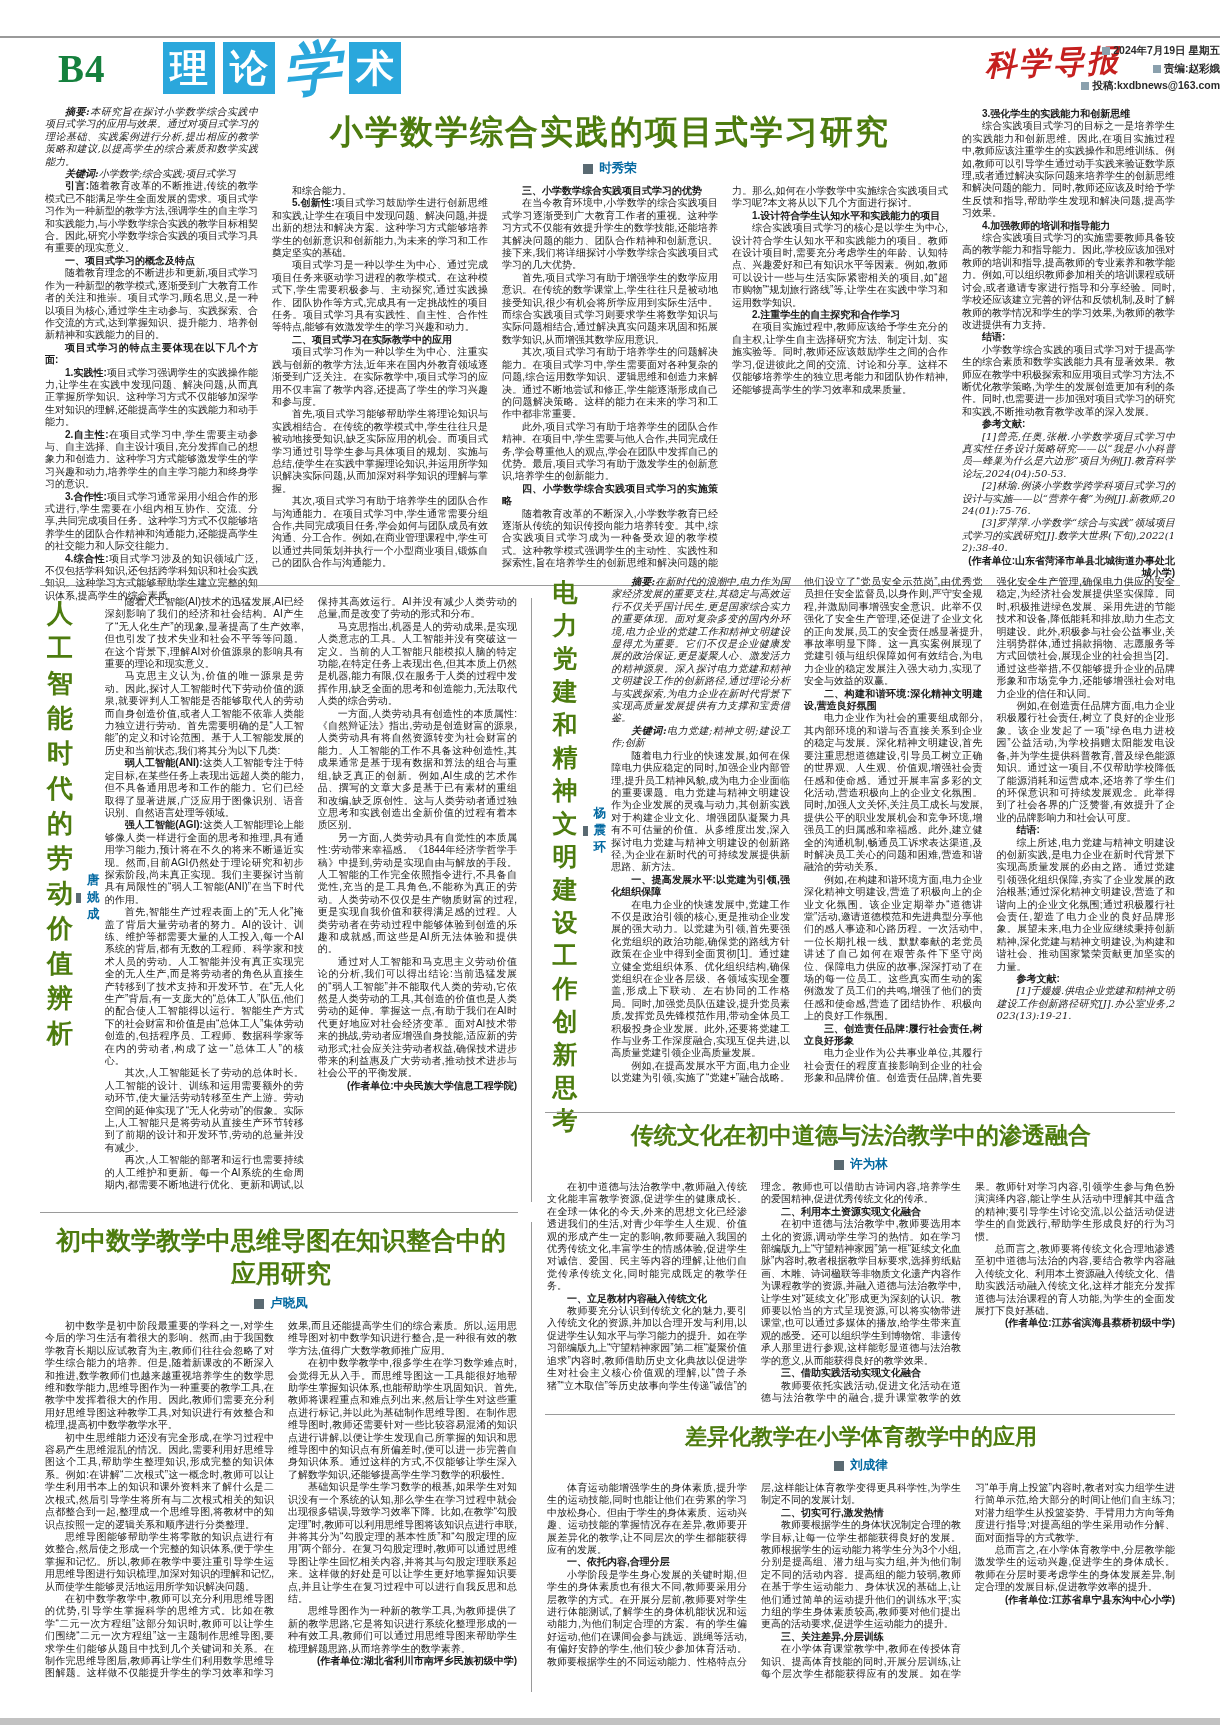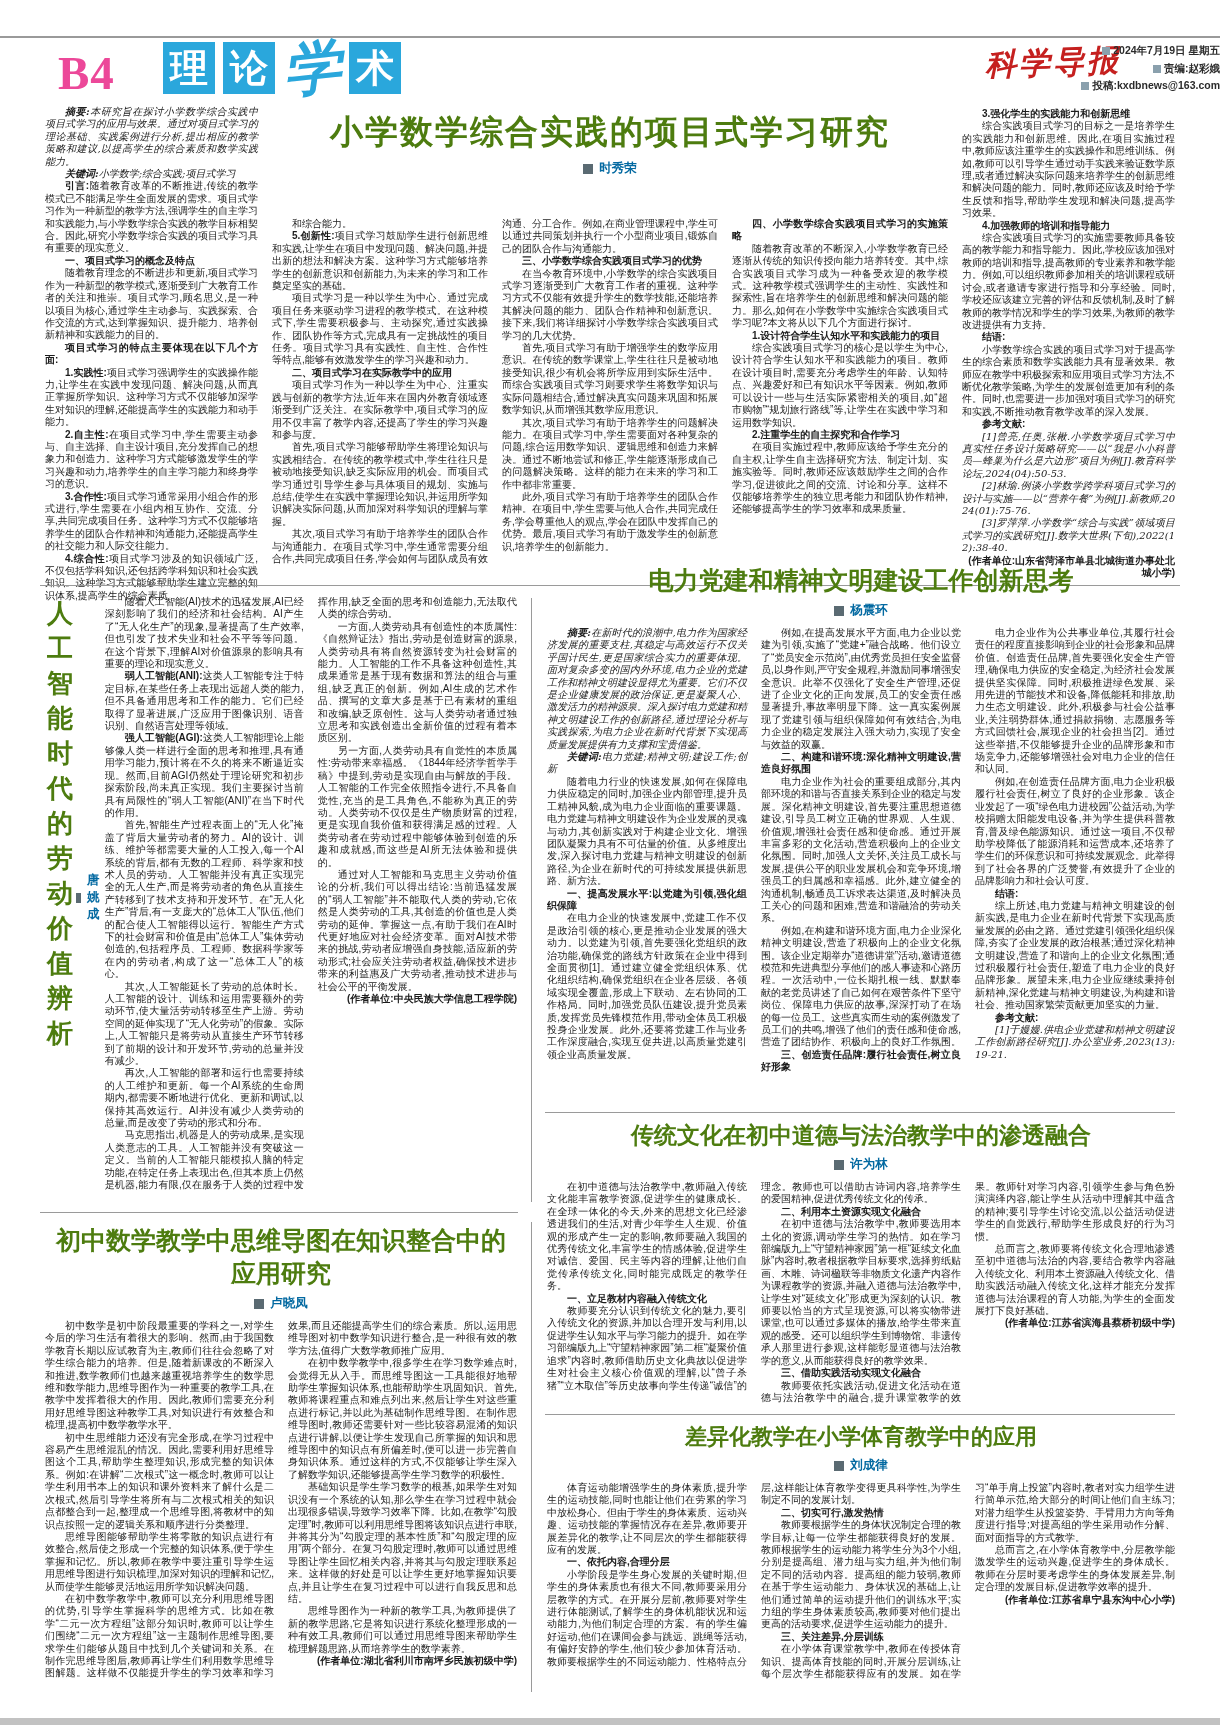--- a/index.html
+++ b/index.html
@@ -1,21 +1,21 @@
 <!DOCTYPE html>
 <html><head>
 <meta charset="utf-8">
 <style>
   html,body{margin:0;padding:0;background:#e8e8e8;}
   .page{position:relative;width:1220px;height:1725px;background:#ffffff;margin:0 auto;
         font-family:"Liberation Sans",sans-serif;color:#111;overflow:hidden;}
   
   .topline{position:absolute;left:0;top:36px;width:1220px;height:2px;background:#9a9a9a;}
   .edition{position:absolute;left:58px;top:46px;font-family:"Liberation Serif",serif;
-           font-size:47px;font-weight:700;color:#ec4899;letter-spacing:1px;}
+           font-size:39px;font-weight:700;color:#15803d;letter-spacing:1px;}
   .masthead{position:absolute;left:163px;top:42px;display:flex;align-items:flex-start;gap:8px;}
   .mbox{display:inline-flex;width:52px;height:52px;background:#2aa7dc;color:#fff;
         font-weight:700;font-size:38px;align-items:center;justify-content:center;}
   .mchar{display:inline-block;color:#2aa7dc;font-size:58px;line-height:52px;font-weight:700;
          font-family:"DejaVu Serif",serif;font-style:italic;transform:rotate(-6deg);}
   .paper-logo{position:absolute;left:985px;top:42px;color:#c5201f;font-size:31px;font-weight:700;
               font-family:"DejaVu Serif",serif;font-style:italic;letter-spacing:3px;transform:rotate(-2deg);}
   .pubinfo{position:absolute;left:1102px;top:44px;width:118px;font-size:10.5px;color:#2b2b2b;font-weight:700;}
   .publine{display:flex;align-items:center;margin-bottom:3.5px;white-space:nowrap;justify-content:flex-end;}
   .sq{display:inline-block;width:8px;height:8px;background:#8aa0ad;margin-right:3px;flex:none;}
@@ -35,25 +35,25 @@
   .byline{display:flex;align-items:center;justify-content:center;gap:6px;
           font-size:12.5px;font-weight:700;color:#0369a1;margin:5px 0 8px 0;}
   .bsq{display:inline-block;width:10px;height:10px;background:#5a6a72;}
   h1,h2{margin:0;text-align:center;color:#4d7c0f;font-weight:700;}
   
   #a1{left:45px;top:106px;width:1130px;height:470px;display:flex;gap:14px;}
   #a1 .a1-left{width:213px;flex:none;}
   #a1 .a1-mid{flex:1;display:flex;flex-direction:column;}
   #a1 .a1-right{width:213px;flex:none;padding-top:2px;}
   #a1 h1{font-size:33px;letter-spacing:2px;margin-top:4px;}
-  #a1 .cols{flex:1;margin-top:33px;}
+  #a1 .cols{flex:1;}
   
   #a2{left:45px;top:596px;width:472px;height:606px;display:flex;flex-direction:row;}
   #a2 h2{font-size:26px;letter-spacing:1px;}
-  #a3{left:547px;top:564px;width:628px;height:512px;display:flex;flex-direction:column;}
+  #a3{left:547px;top:576px;width:628px;height:512px;display:flex;flex-direction:row;}
   #a3 h2{font-size:25px;}
   #a4{left:45px;top:1224px;width:472px;height:468px;display:flex;flex-direction:column;}
   #a4 h2{font-size:25px;}
   #a5{left:547px;top:1120px;width:628px;height:288px;display:flex;flex-direction:column;}
   #a5 h2{font-size:23px;}
   #a6{left:547px;top:1422px;width:628px;height:270px;display:flex;flex-direction:column;}
   #a6 h2{font-size:22px;}
   .bottom-strip{position:absolute;left:0;top:1718px;width:1220px;height:7px;background:#c2c2c2;}
 </style>
 </head>
@@ -147,20 +147,21 @@
   <div class="vrule" style="left:531px;top:598px;width:1px;height:604px;"></div>
 
   <section class="art" id="a2">
     <h2>人工智能时代的劳动价值辨析</h2>
     <div class="byline">
       <span class="bsq"></span>
       <span>唐姚成</span>
     </div>
     <div class="cols c2">
         <p>随着人工智能(AI)技术的迅猛发展,AI已经深刻影响了我们的经济和社会结构。AI产生了“无人化生产”的现象,显著提高了生产效率,但也引发了技术失业和社会不平等等问题。在这个背景下,理解AI对价值源泉的影响具有重要的理论和现实意义。</p>
+        <p>马克思主义认为,价值的唯一源泉是劳动。因此,探讨人工智能时代下劳动价值的源泉,就要评判人工智能是否能够取代人的劳动而自身创造价值,或者人工智能不依靠人类能力独立进行劳动。首先需要明确的是“人工智能”的定义和讨论范围。基于人工智能发展的历史和当前状态,我们将其分为以下几类:</p>
         <p><b>弱人工智能(ANI):</b>这类人工智能专注于特定目标,在某些任务上表现出远超人类的能力,但不具备通用思考和工作的能力。它们已经取得了显著进展,广泛应用于图像识别、语音识别、自然语言处理等领域。</p>
         <p><b>强人工智能(AGI):</b>这类人工智能理论上能够像人类一样进行全面的思考和推理,具有通用学习能力,预计将在不久的将来不断逼近实现。然而,目前AGI仍然处于理论研究和初步探索阶段,尚未真正实现。我们主要探讨当前具有局限性的“弱人工智能(ANI)”在当下时代的作用。</p>
         <p>首先,智能生产过程表面上的“无人化”掩盖了背后大量劳动者的努力。AI的设计、训练、维护等都需要大量的人工投入,每一个AI系统的背后,都有无数的工程师、科学家和技术人员的劳动。人工智能并没有真正实现完全的无人生产,而是将劳动者的角色从直接生产转移到了技术支持和开发环节。在“无人化生产”背后,有一支庞大的“总体工人”队伍,他们的配合使人工智能得以运行。智能生产方式下的社会财富和价值是由“总体工人”集体劳动创造的,包括程序员、工程师、数据科学家等在内的劳动者,构成了这一“总体工人”的核心。</p>
         <p>其次,人工智能延长了劳动的总体时长。人工智能的设计、训练和运用需要额外的劳动环节,使大量活劳动转移至生产上游。劳动空间的延伸实现了“无人化劳动”的假象。实际上,人工智能只是将劳动从直接生产环节转移到了前期的设计和开发环节,劳动的总量并没有减少。</p>
         <p>再次,人工智能的部署和运行也需要持续的人工维护和更新。每一个AI系统的生命周期内,都需要不断地进行优化、更新和调试,以保持其高效运行。AI并没有减少人类劳动的总量,而是改变了劳动的形式和分布。</p>
         <p>马克思指出,机器是人的劳动成果,是实现人类意志的工具。人工智能并没有突破这一定义。当前的人工智能只能模拟人脑的特定功能,在特定任务上表现出色,但其本质上仍然是机器,能力有限,仅在服务于人类的过程中发挥作用,缺乏全面的思考和创造能力,无法取代人类的综合劳动。</p>
         <p>一方面,人类劳动具有创造性的本质属性:《自然辩证法》指出,劳动是创造财富的源泉,人类劳动具有将自然资源转变为社会财富的能力。人工智能的工作不具备这种创造性,其成果通常是基于现有数据和算法的组合与重组,缺乏真正的创新。例如,AI生成的艺术作品、撰写的文章大多是基于已有素材的重组和改编,缺乏原创性。这与人类劳动者通过独立思考和实践创造出全新价值的过程有着本质区别。</p>
         <p>另一方面,人类劳动具有自觉性的本质属性:劳动带来幸福感。《1844年经济学哲学手稿》中提到,劳动是实现自由与解放的手段。人工智能的工作完全依照指令进行,不具备自觉性,充当的是工具角色,不能称为真正的劳动。人类劳动不仅仅是生产物质财富的过程,更是实现自我价值和获得满足感的过程。人类劳动者在劳动过程中能够体验到创造的乐趣和成就感,而这些是AI所无法体验和提供的。</p>
         <p>通过对人工智能和马克思主义劳动价值论的分析,我们可以得出结论:当前迅猛发展的“弱人工智能”并不能取代人类的劳动,它依然是人类劳动的工具,其创造的价值也是人类劳动的延伸。掌握这一点,有助于我们在AI时代更好地应对社会经济变革。面对AI技术带来的挑战,劳动者应增强自身技能,适应新的劳动形式;社会应关注劳动者权益,确保技术进步带来的利益惠及广大劳动者,推动技术进步与社会公平的平衡发展。</p>
         <p class="unit">(作者单位:中央民族大学信息工程学院)</p>

